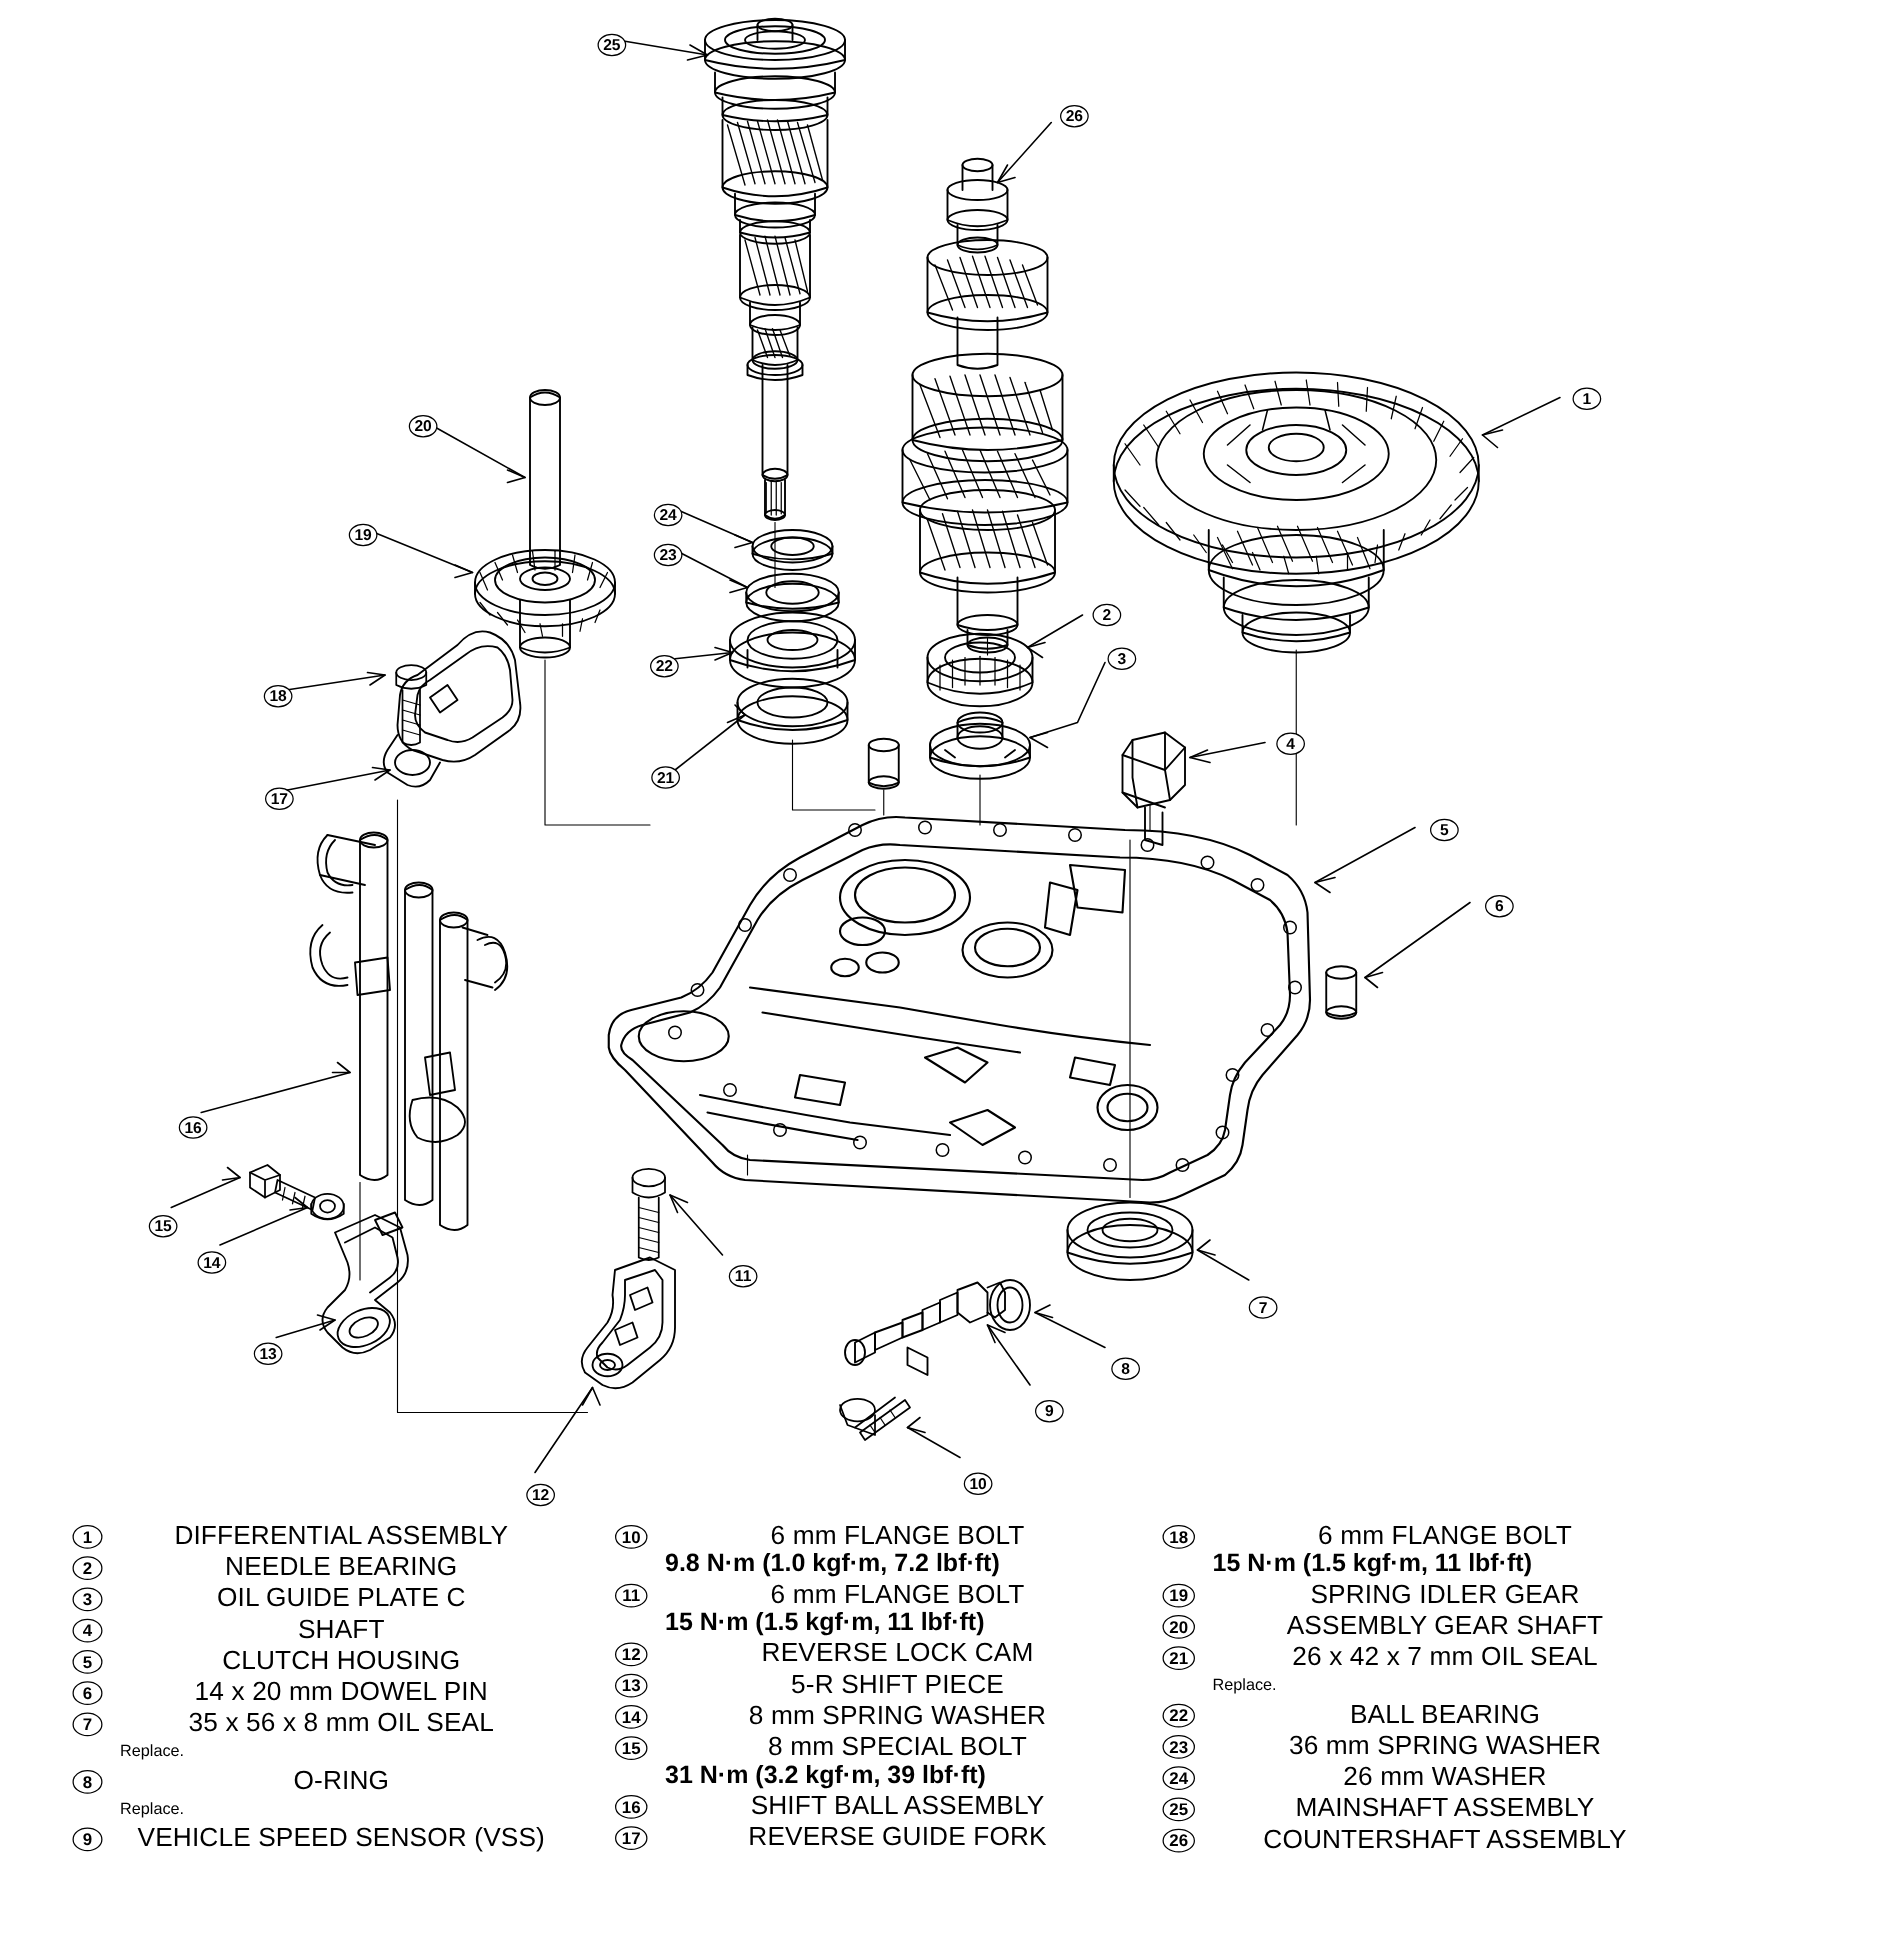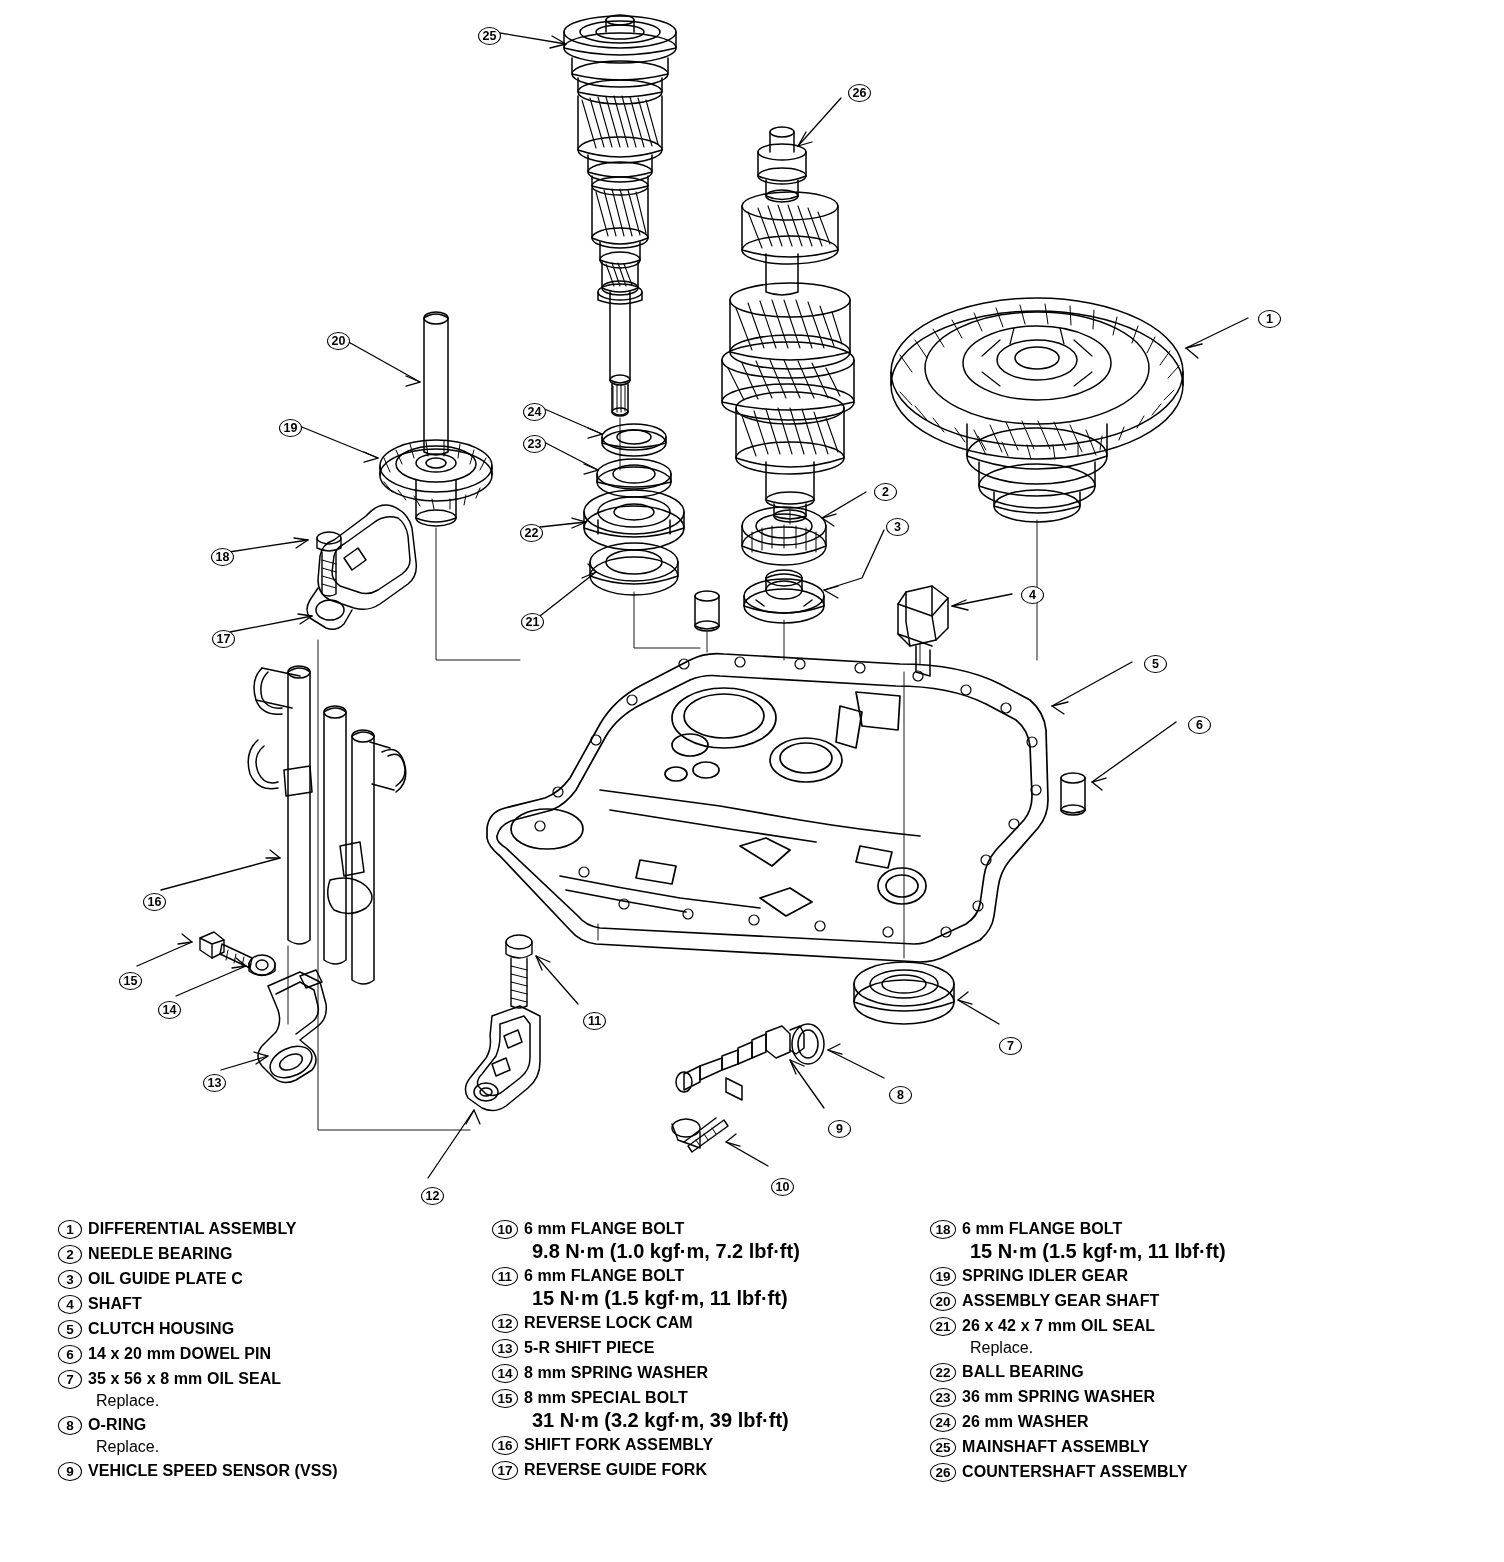--- a/index.html
+++ b/index.html
@@ -65,35 +65,36 @@
     text-align: center;
     font-weight: bold;
     font-family: "Liberation Sans", sans-serif;
     box-sizing: border-box;
   }
   .legend-num.wide { width: 26px; }
   .legend-text {
     flex: 1 1 auto;
   }
   .legend-label {
-    font-size: 16px;
-    font-weight: bold;
+    font-size: 21px;
+    font-weight: normal;
     letter-spacing: 0.1px;
     line-height: 22px;
     white-space: nowrap;
+    text-align: center;
   }
   .legend-sub {
     font-size: 20px;
     font-weight: bold;
     line-height: 22px;
     margin-left: 8px;
     white-space: nowrap;
   }
   .legend-note {
-    font-size: 16px;
+    font-size: 13px;
     font-weight: normal;
     line-height: 21px;
     margin-left: 8px;
   }
 
   
   .callout {
     position: absolute;
     width: 23px;
     height: 18px;
@@ -860,21 +861,21 @@
       <div class="legend-item">
         <div class="legend-num wide">15</div>
         <div class="legend-text">
           <div class="legend-label">8 mm SPECIAL BOLT</div>
           <div class="legend-sub">31 N·m (3.2 kgf·m, 39 lbf·ft)</div>
         </div>
       </div>
       <div class="legend-item">
         <div class="legend-num wide">16</div>
         <div class="legend-text">
-          <div class="legend-label">SHIFT FORK ASSEMBLY</div>
+          <div class="legend-label">SHIFT BALL ASSEMBLY</div>
         </div>
       </div>
       <div class="legend-item">
         <div class="legend-num wide">17</div>
         <div class="legend-text">
           <div class="legend-label">REVERSE GUIDE FORK</div>
         </div>
       </div>
     </div>
 

